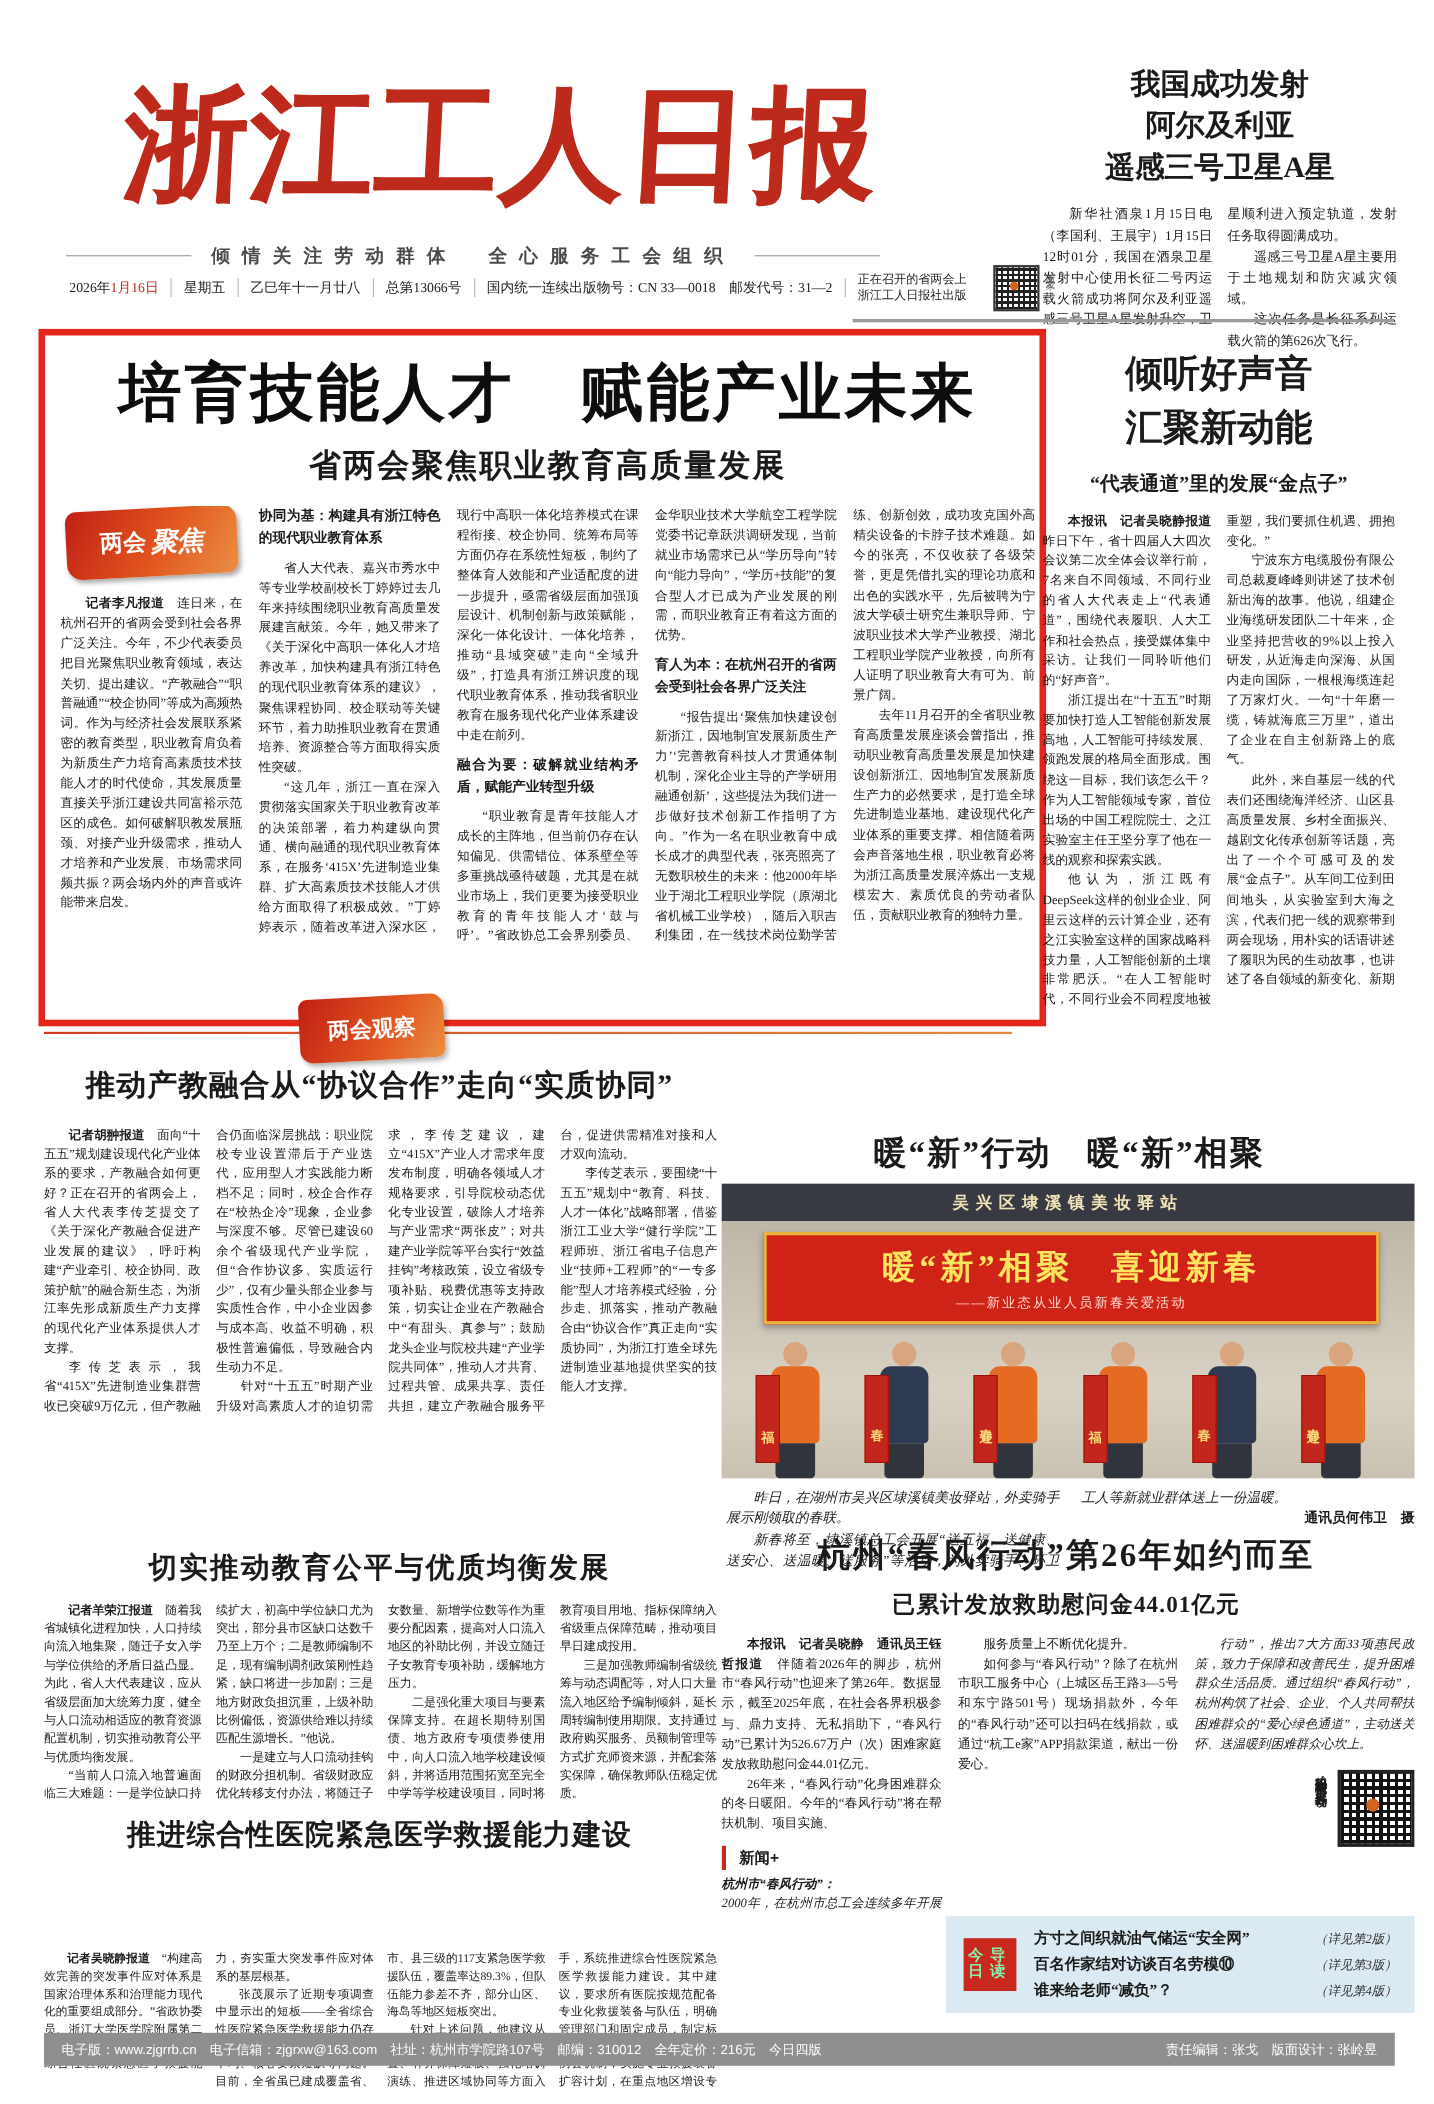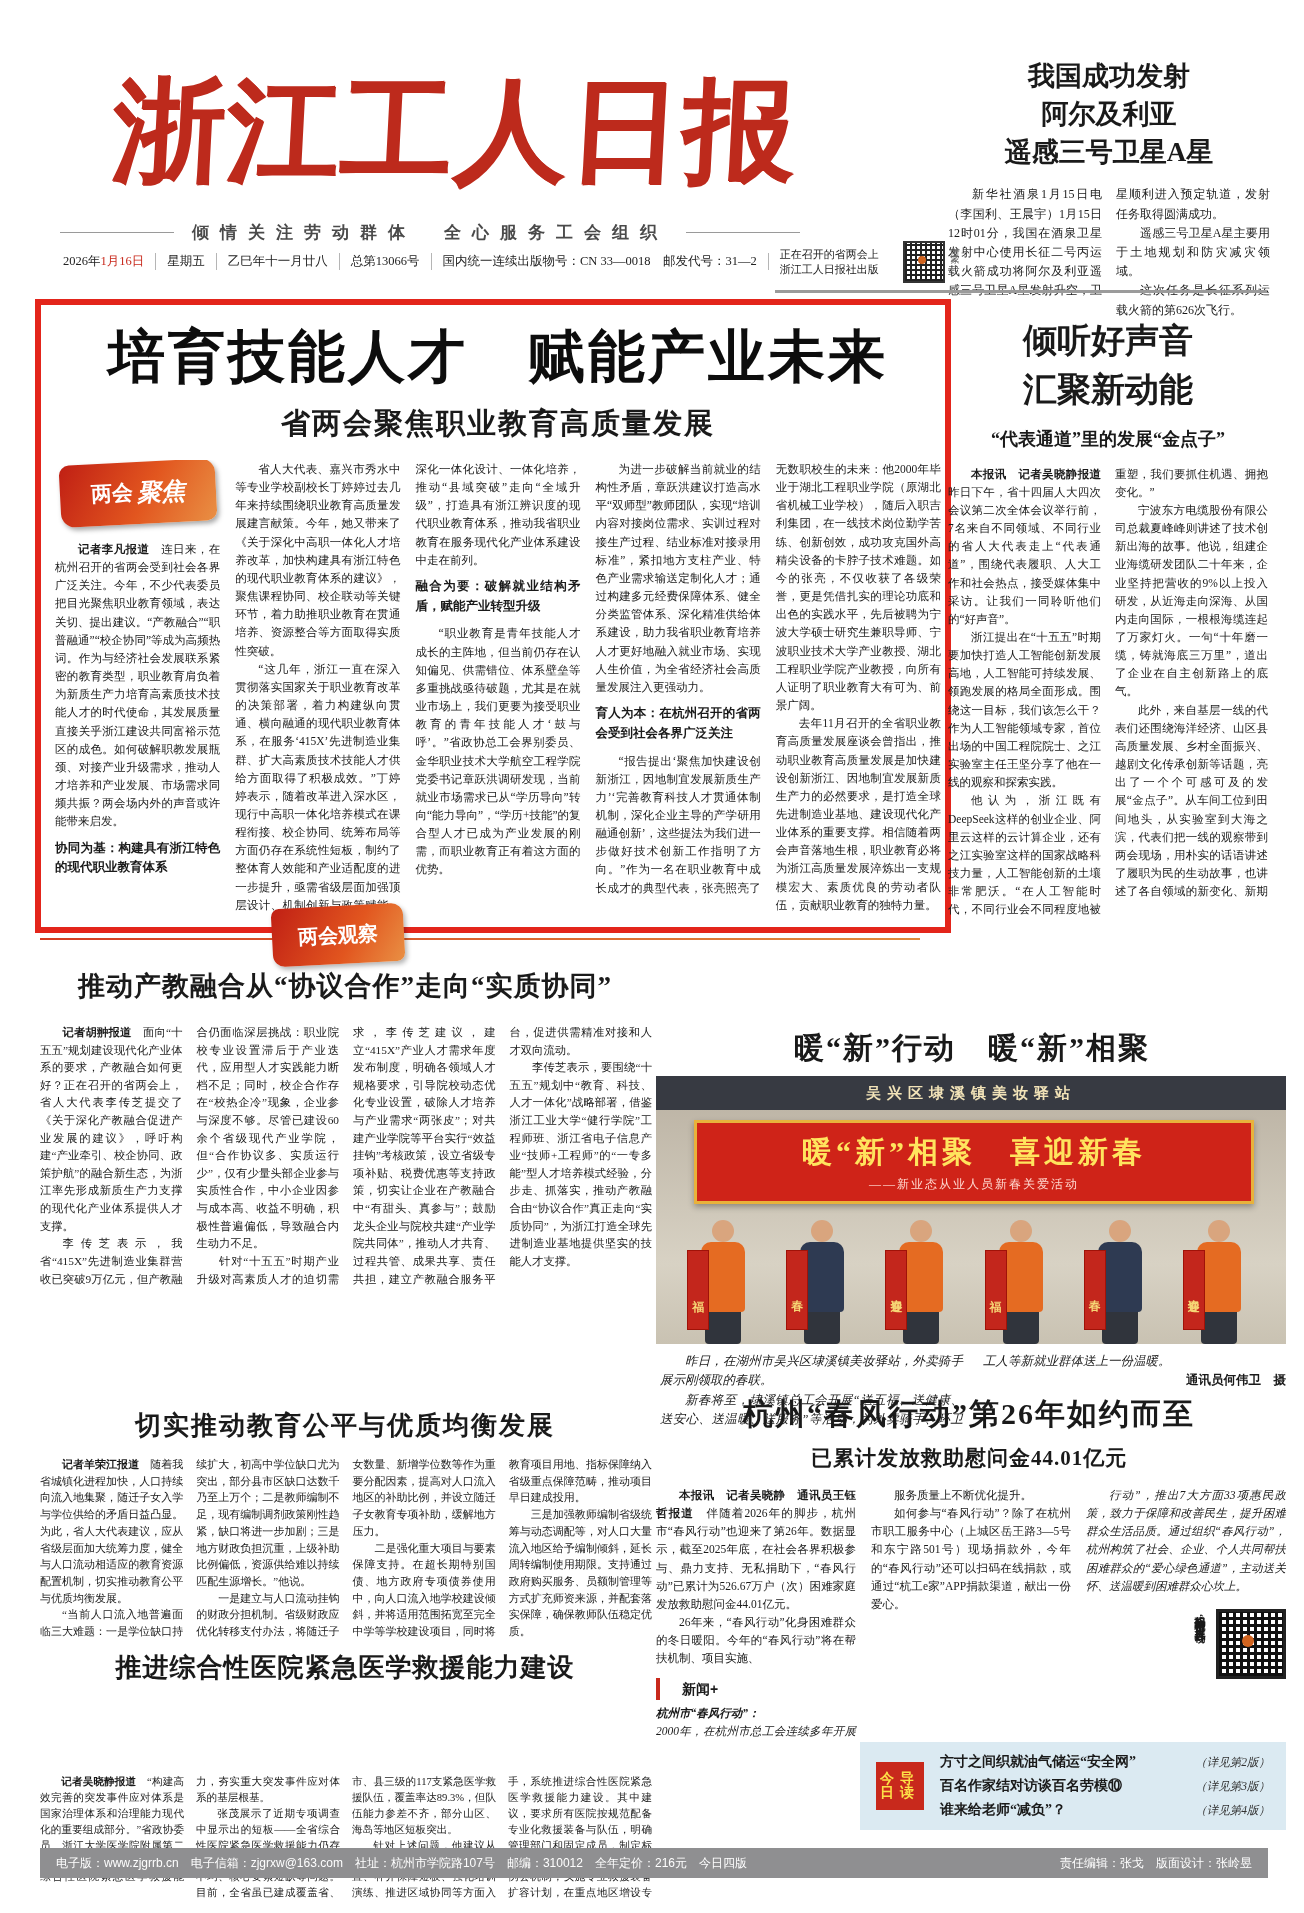--- a/index.html
+++ b/index.html
@@ -89,38 +89,38 @@
   .edu-body{left:40px;top:1456px;width:612px;height:192px;column-count:4;column-gap:13px;font-size:11px;
      line-height:1.52;text-align:justify;overflow:hidden;}
   .edu-body p{margin:0;text-indent:2em;}
   
   .cf-headline{left:652px;top:1394px;width:634px;font-size:30px;font-weight:bold;text-align:center;letter-spacing:2px;}
   .cf-subhead{left:652px;top:1444px;width:634px;font-size:21px;font-weight:bold;text-align:center;letter-spacing:1px;}
   .cf-body{left:656px;top:1486px;width:630px;height:252px;display:flex;gap:15px;font-size:11.5px;line-height:1.58;text-align:justify;overflow:hidden;}
   .cf-col{flex:1;}
   .cf-col p{margin:0;text-indent:2em;}
   .newsplus{margin-top:10px;}
-  .newsplus .lbl{font-family:"Liberation Sans",sans-serif;font-weight:bold;font-size:14px;border-left:4px solid #c8291c;padding-left:22px;}
+  .newsplus .lbl{font-family:"Liberation Sans",sans-serif;font-weight:bold;font-size:14px;border-left:4px solid #c8291c;padding-left:12px;}
   .newsplus .ttl{font-weight:bold;font-style:italic;margin-top:4px;}
   .newsplus .txt,.kai{font-style:italic;}
   .qrbox{display:flex;justify-content:flex-end;align-items:flex-end;gap:8px;margin-top:12px;}
   .qrbox .qr2{width:64px;height:64px;background:
       repeating-linear-gradient(0deg,#111 0 3px,transparent 3px 7px),
       repeating-linear-gradient(90deg,#111 0 3px,transparent 3px 7px),#fff;border:3px solid #222;position:relative;}
   .qrbox .qr2::after{content:"";position:absolute;left:23px;top:23px;width:12px;height:12px;background:#d2641f;border-radius:50%;}
   .qrbox .cap{writing-mode:vertical-rl;font-size:11px;font-weight:bold;letter-spacing:1px;height:72px;}
   
   .hos-headline{left:40px;top:1650px;width:610px;font-size:26px;font-weight:bold;text-align:center;letter-spacing:1px;}
   .hos-body{left:40px;top:1774px;width:612px;height:142px;column-count:4;column-gap:12px;font-size:10.6px;
      line-height:1.5;text-align:justify;overflow:hidden;}
   .hos-body p{margin:0;text-indent:2em;}
   
   .daodu{left:860px;top:1742px;width:426px;height:88px;background:#dbeaf2;display:flex;align-items:center;
      padding:0 16px;box-sizing:border-box;gap:16px;}
-  .daodu .lbl{width:48px;height:48px;background:#c8291c;color:#fde047;display:grid;grid-template-columns:1fr 1fr;
+  .daodu .lbl{width:48px;height:48px;background:#c8291c;color:#86efac;display:grid;grid-template-columns:1fr 1fr;
      align-items:center;justify-items:center;font-size:14px;font-weight:bold;line-height:1;padding:4px;box-sizing:border-box;flex:none;}
   .daodu .items{flex:1;display:flex;flex-direction:column;gap:6px;}
   .daodu .row{display:flex;justify-content:space-between;align-items:baseline;}
   .daodu .t{font-size:14px;font-weight:bold;}
   .daodu .r{font-size:11.5px;font-style:italic;color:#333;}
   
   .footer{left:40px;top:1848px;width:1228px;height:30px;background:#8f8f91;color:#fff;display:flex;
      justify-content:space-between;align-items:center;padding:0 16px;box-sizing:border-box;
      font-family:"Liberation Sans",sans-serif;font-size:12px;}
 </style>
@@ -173,21 +173,20 @@
       <div class="ribbon">
         <span class="a">两会</span>
         <span class="b">聚焦</span>
       </div>
       <p><b>记者李凡报道　</b><span>连日来，在杭州召开的省两会受到社会各界广泛关注。今年，不少代表委员把目光聚焦职业教育领域，表达关切、提出建议。“产教融合”“职普融通”“校企协同”等成为高频热词。作为与经济社会发展联系紧密的教育类型，职业教育肩负着为新质生产力培育高素质技术技能人才的时代使命，其发展质量直接关乎浙江建设共同富裕示范区的成色。如何破解职教发展瓶颈、对接产业升级需求，推动人才培养和产业发展、市场需求同频共振？两会场内外的声音或许能带来启发。</span></p>
       <h3>协同为基：构建具有浙江特色的现代职业教育体系</h3>
       <p>省人大代表、嘉兴市秀水中等专业学校副校长丁婷婷过去几年来持续围绕职业教育高质量发展建言献策。今年，她又带来了《关于深化中高职一体化人才培养改革，加快构建具有浙江特色的现代职业教育体系的建议》，聚焦课程协同、校企联动等关键环节，着力助推职业教育在贯通培养、资源整合等方面取得实质性突破。</p>
       <p>“这几年，浙江一直在深入贯彻落实国家关于职业教育改革的决策部署，着力构建纵向贯通、横向融通的现代职业教育体系，在服务‘415X’先进制造业集群、扩大高素质技术技能人才供给方面取得了积极成效。”丁婷婷表示，随着改革进入深水区，现行中高职一体化培养模式在课程衔接、校企协同、统筹布局等方面仍存在系统性短板，制约了整体育人效能和产业适配度的进一步提升，亟需省级层面加强顶层设计、机制创新与政策赋能，深化一体化设计、一体化培养，推动“县域突破”走向“全域升级”，打造具有浙江辨识度的现代职业教育体系，推动我省职业教育在服务现代化产业体系建设中走在前列。</p>
       <h3>融合为要：破解就业结构矛盾，赋能产业转型升级</h3>
       <p>“职业教育是青年技能人才成长的主阵地，但当前仍存在认知偏见、供需错位、体系壁垒等多重挑战亟待破题，尤其是在就业市场上，我们更要为接受职业教育的青年技能人才‘鼓与呼’。”省政协总工会界别委员、金华职业技术大学航空工程学院党委书记章跃洪调研发现，当前就业市场需求已从“学历导向”转向“能力导向”，“学历+技能”的复合型人才已成为产业发展的刚需，而职业教育正有着这方面的优势。</p>
-      <p>为进一步破解当前就业的结构性矛盾，章跃洪建议打造高水平“双师型”教师团队，实现“培训内容对接岗位需求、实训过程对接生产过程、结业标准对接录用标准”，紧扣地方支柱产业、特色产业需求输送定制化人才；通过构建多元经费保障体系、健全分类监管体系、深化精准供给体系建设，助力我省职业教育培养人才更好地融入就业市场、实现人生价值，为全省经济社会高质量发展注入更强动力。</p>
       <h3>育人为本：在杭州召开的省两会受到社会各界广泛关注</h3>
       <p>“报告提出‘聚焦加快建设创新浙江，因地制宜发展新质生产力’‘完善教育科技人才贯通体制机制，深化企业主导的产学研用融通创新’，这些提法为我们进一步做好技术创新工作指明了方向。”作为一名在职业教育中成长成才的典型代表，张亮照亮了无数职校生的未来：他2000年毕业于湖北工程职业学院（原湖北省机械工业学校），随后入职吉利集团，在一线技术岗位勤学苦练、创新创效，成功攻克国外高精尖设备的卡脖子技术难题。如今的张亮，不仅收获了各级荣誉，更是凭借扎实的理论功底和出色的实践水平，先后被聘为宁波大学硕士研究生兼职导师、宁波职业技术大学产业教授、湖北工程职业学院产业教授，向所有人证明了职业教育大有可为、前景广阔。</p>
       <p>去年11月召开的全省职业教育高质量发展座谈会曾指出，推动职业教育高质量发展是加快建设创新浙江、因地制宜发展新质生产力的必然要求，是打造全球先进制造业基地、建设现代化产业体系的重要支撑。相信随着两会声音落地生根，职业教育必将为浙江高质量发展淬炼出一支规模宏大、素质优良的劳动者队伍，贡献职业教育的独特力量。</p>
     </div>
   </div>
 
   <div class="abs sidebar">
     <h1>
       <span>倾听好声音</span><br>
       <span>汇聚新动能</span>

